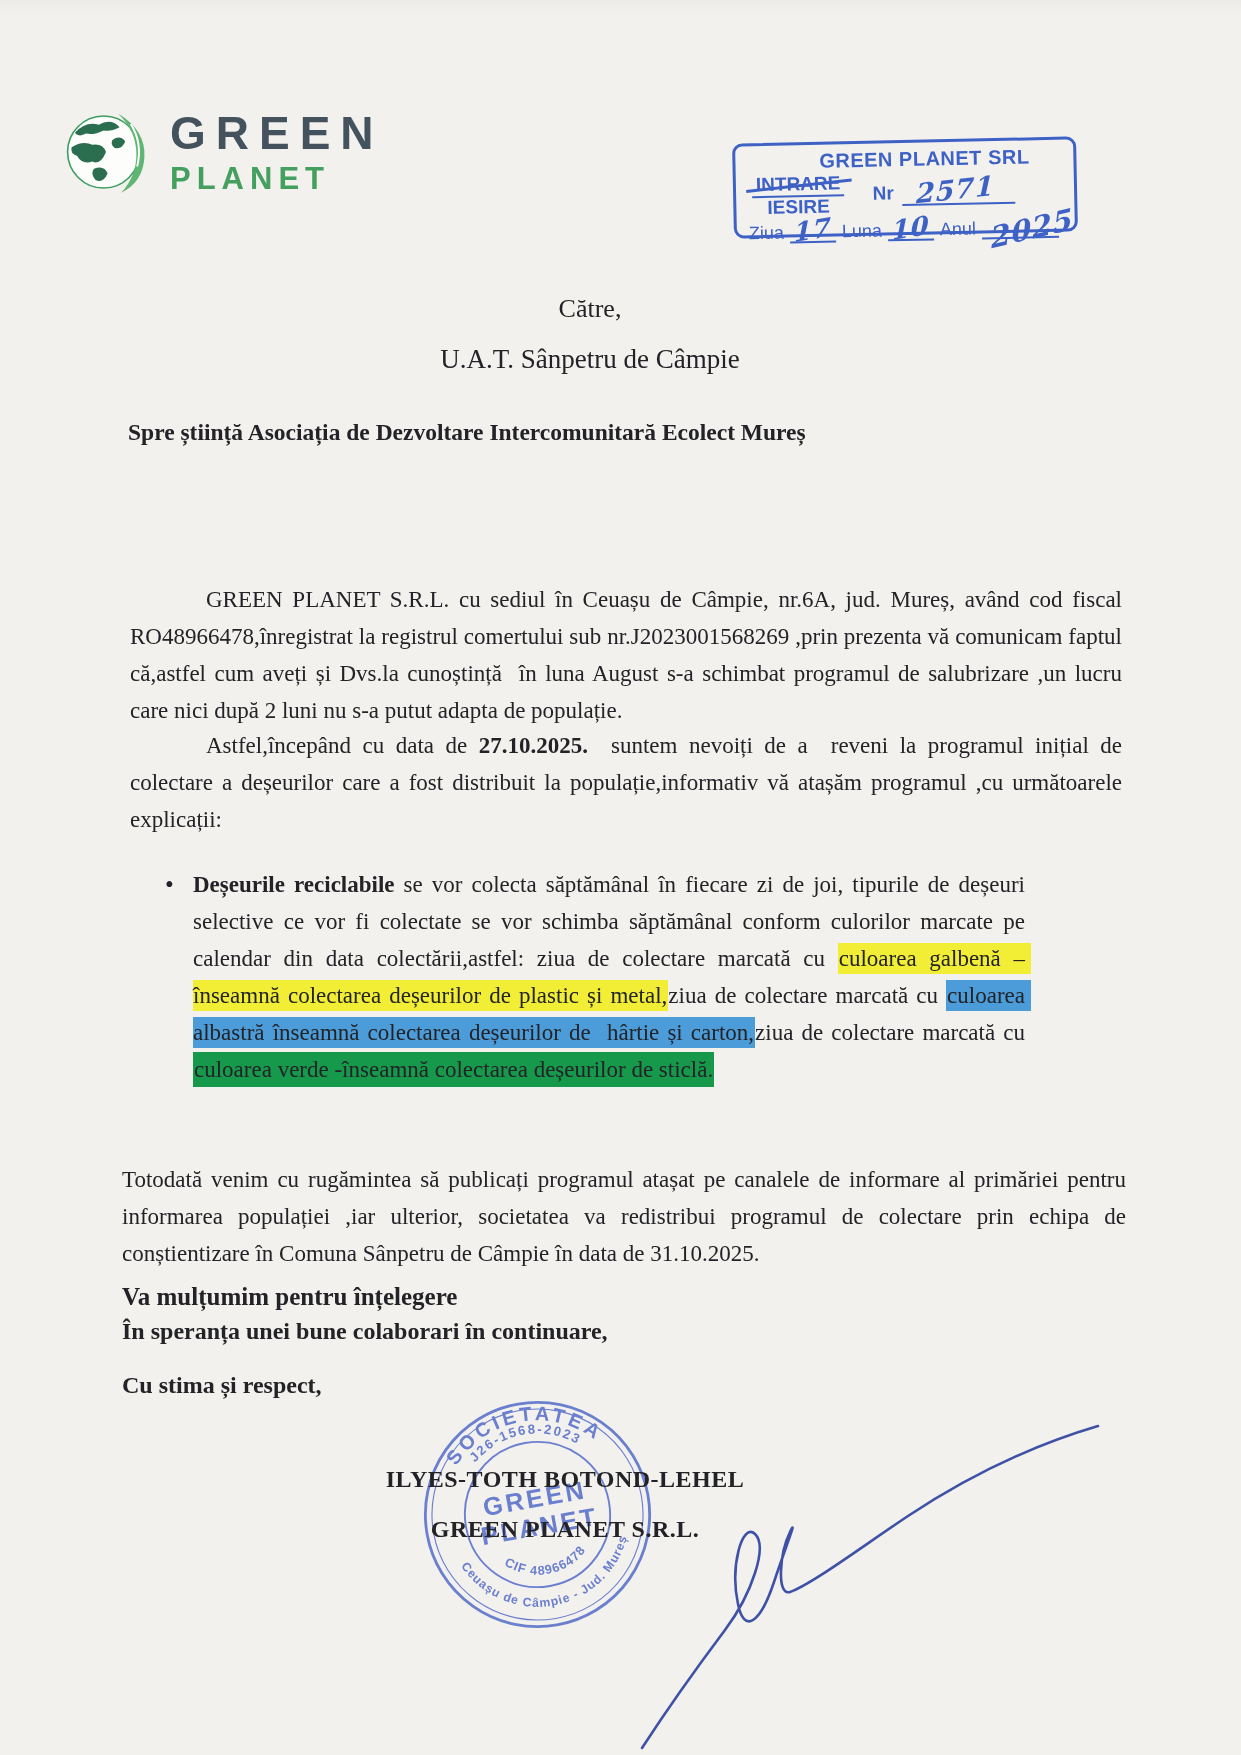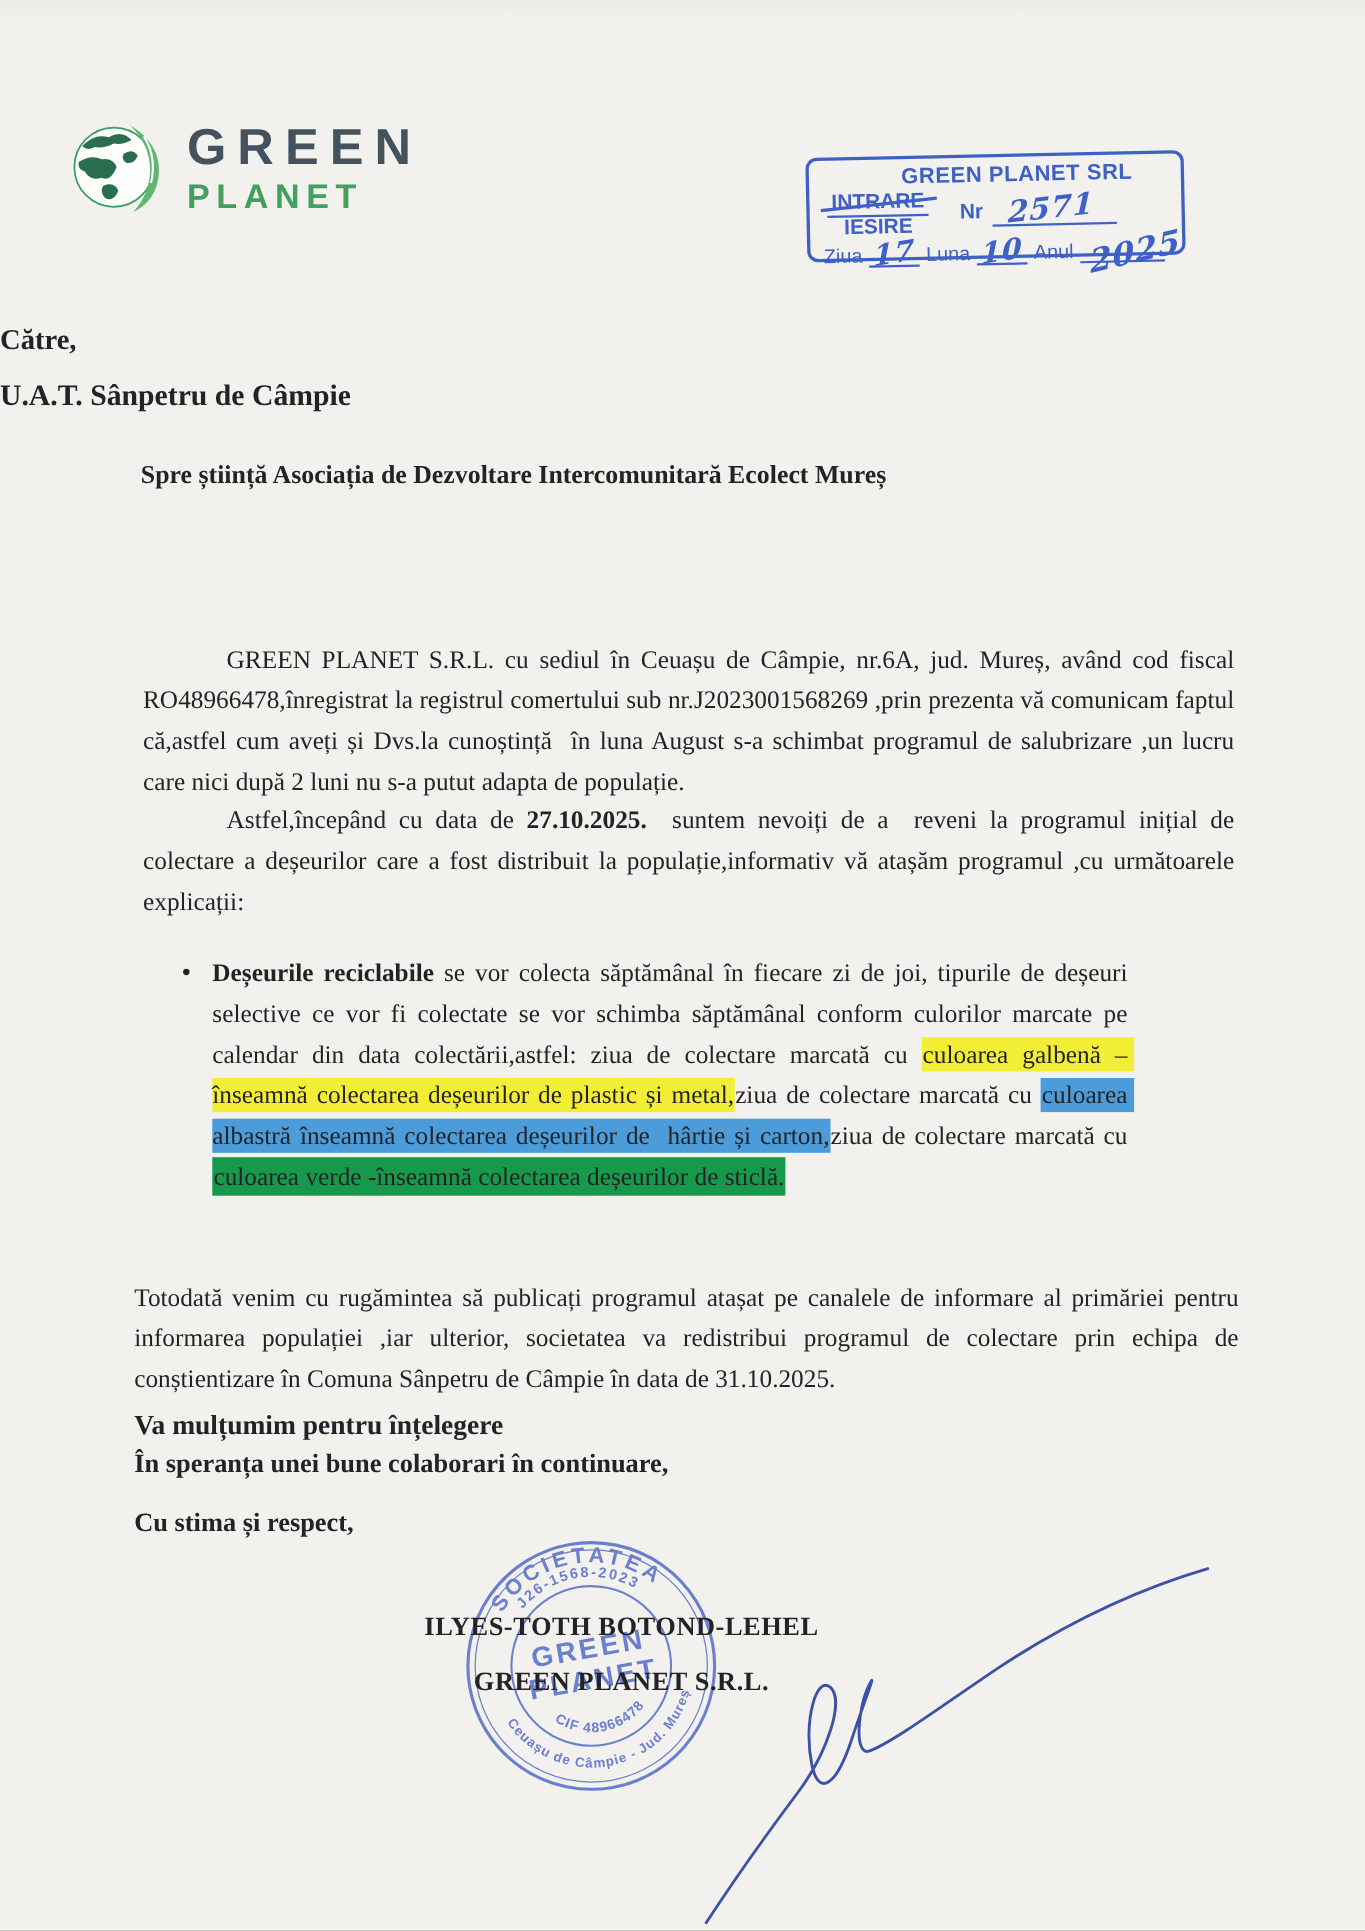--- a/index.html
+++ b/index.html
@@ -41,21 +41,21 @@
   .rs-nr-line{border-bottom:2.5px solid var(--stamp-blue); padding:0 20px 0 14px; margin-left:8px;}
   .hw{display:inline-block; font-family:"DejaVu Serif", serif; font-style:italic; font-weight:600;
     color:var(--stamp-blue); letter-spacing:1px;}
   .rs-nr-line .hw{font-size:27px; transform:rotate(-5deg) skewX(-8deg); line-height:.8;}
   .rs-row3{display:flex; align-items:flex-end; font-size:18px; margin-top:2px; padding-left:2px; white-space:nowrap;}
   .rs-slot{display:inline-block; min-width:46px; border-bottom:2.5px solid var(--stamp-blue);
     text-align:center; margin:0 6px; line-height:.9;}
   .rs-slot .hw{font-size:26px; transform:rotate(-8deg) skewX(-10deg); line-height:.75;}
   .rs-slot-anul .hw{font-size:29px; transform:rotate(-12deg) skewX(-10deg); position:relative; left:8px; top:4px;}
   
-  .center-head{position:absolute; left:0; width:1180px; text-align:left; font-weight:bold;}
+  .center-head{position:absolute; left:0; width:1180px; text-align:center; font-weight:normal;}
   .salutation{top:294px; font-size:26px;}
   .recipient{top:344px; font-size:27px;}
   .attention{position:absolute; left:128px; top:419px; font-size:23.5px; font-weight:bold;}
   .subject1{position:absolute; left:128px; top:467px; font-size:23.5px; font-weight:bold;}
   .subject2{position:absolute; left:218px; top:496px; font-size:23.5px; font-weight:bold;}
   .para{position:absolute; font-size:23px; line-height:37px; text-align:justify; white-space:pre-wrap;}
   .p1{left:130px; top:581px; width:992px; text-indent:76px;}
   .p2{left:130px; top:727px; width:992px; text-indent:76px;}
   .p3{left:122px; top:1161px; width:1004px;}
   .bullets{position:absolute; left:163px; top:866px; width:862px; margin:0; padding:0; list-style:none;}

